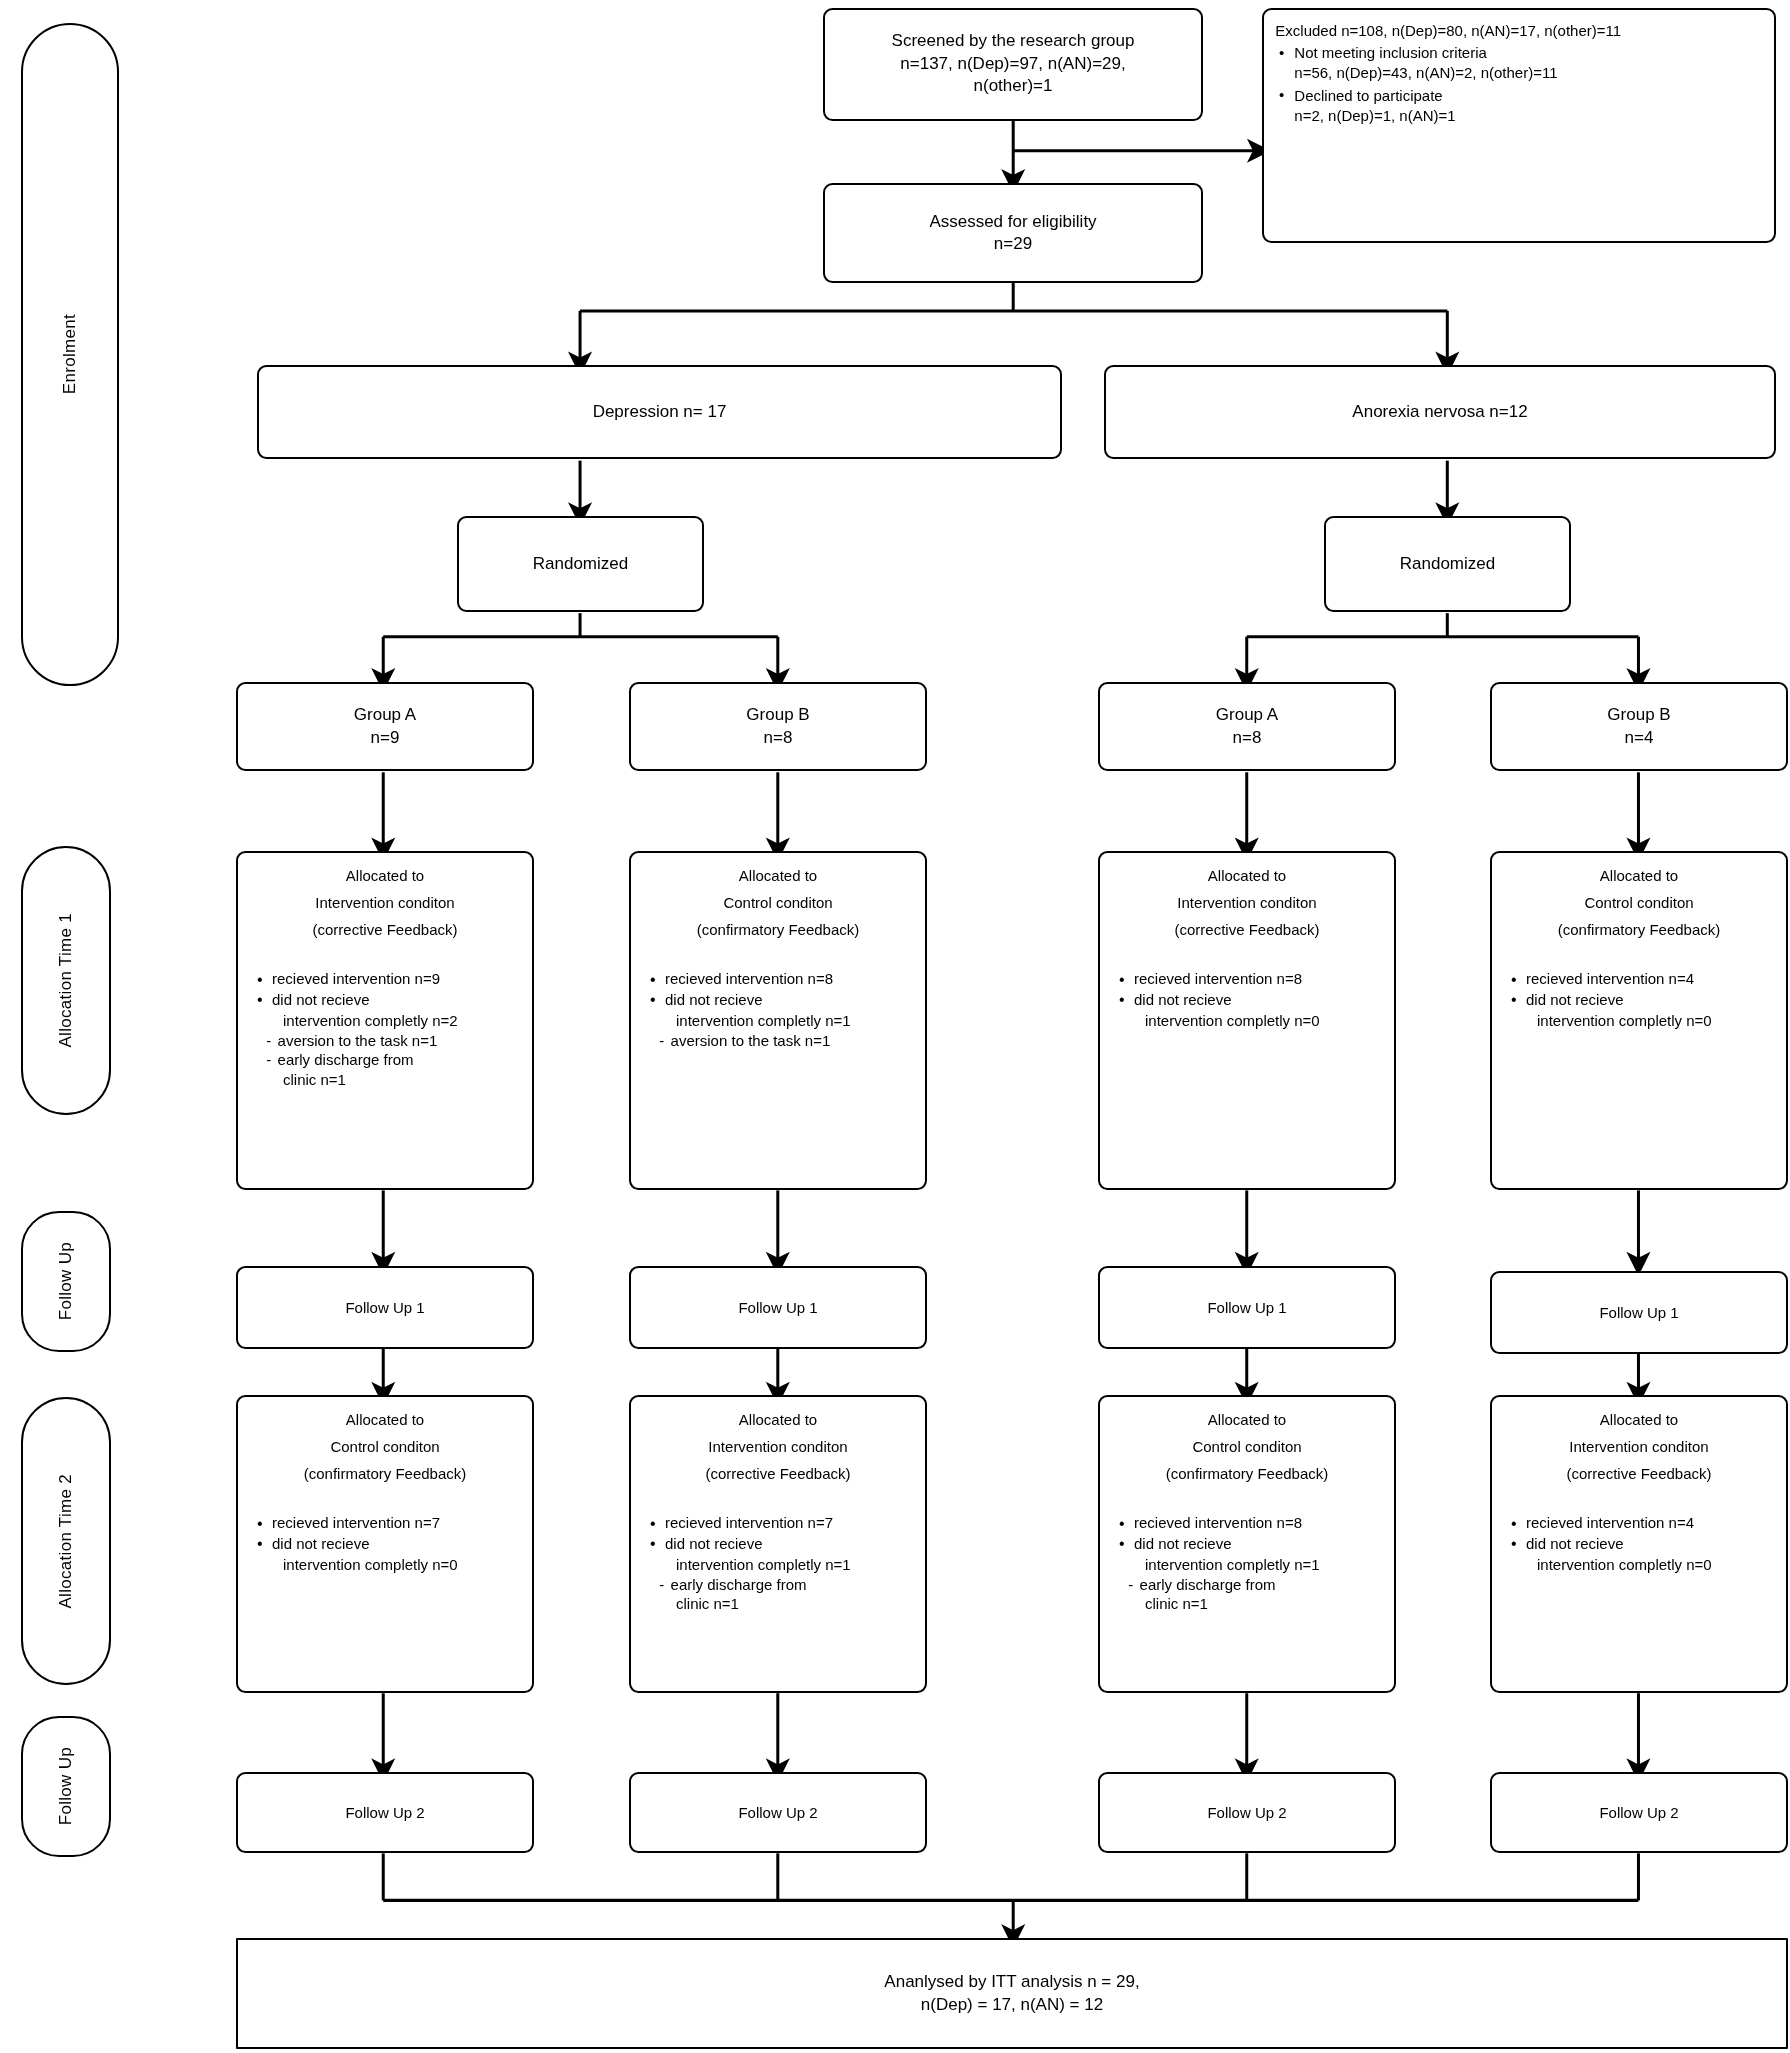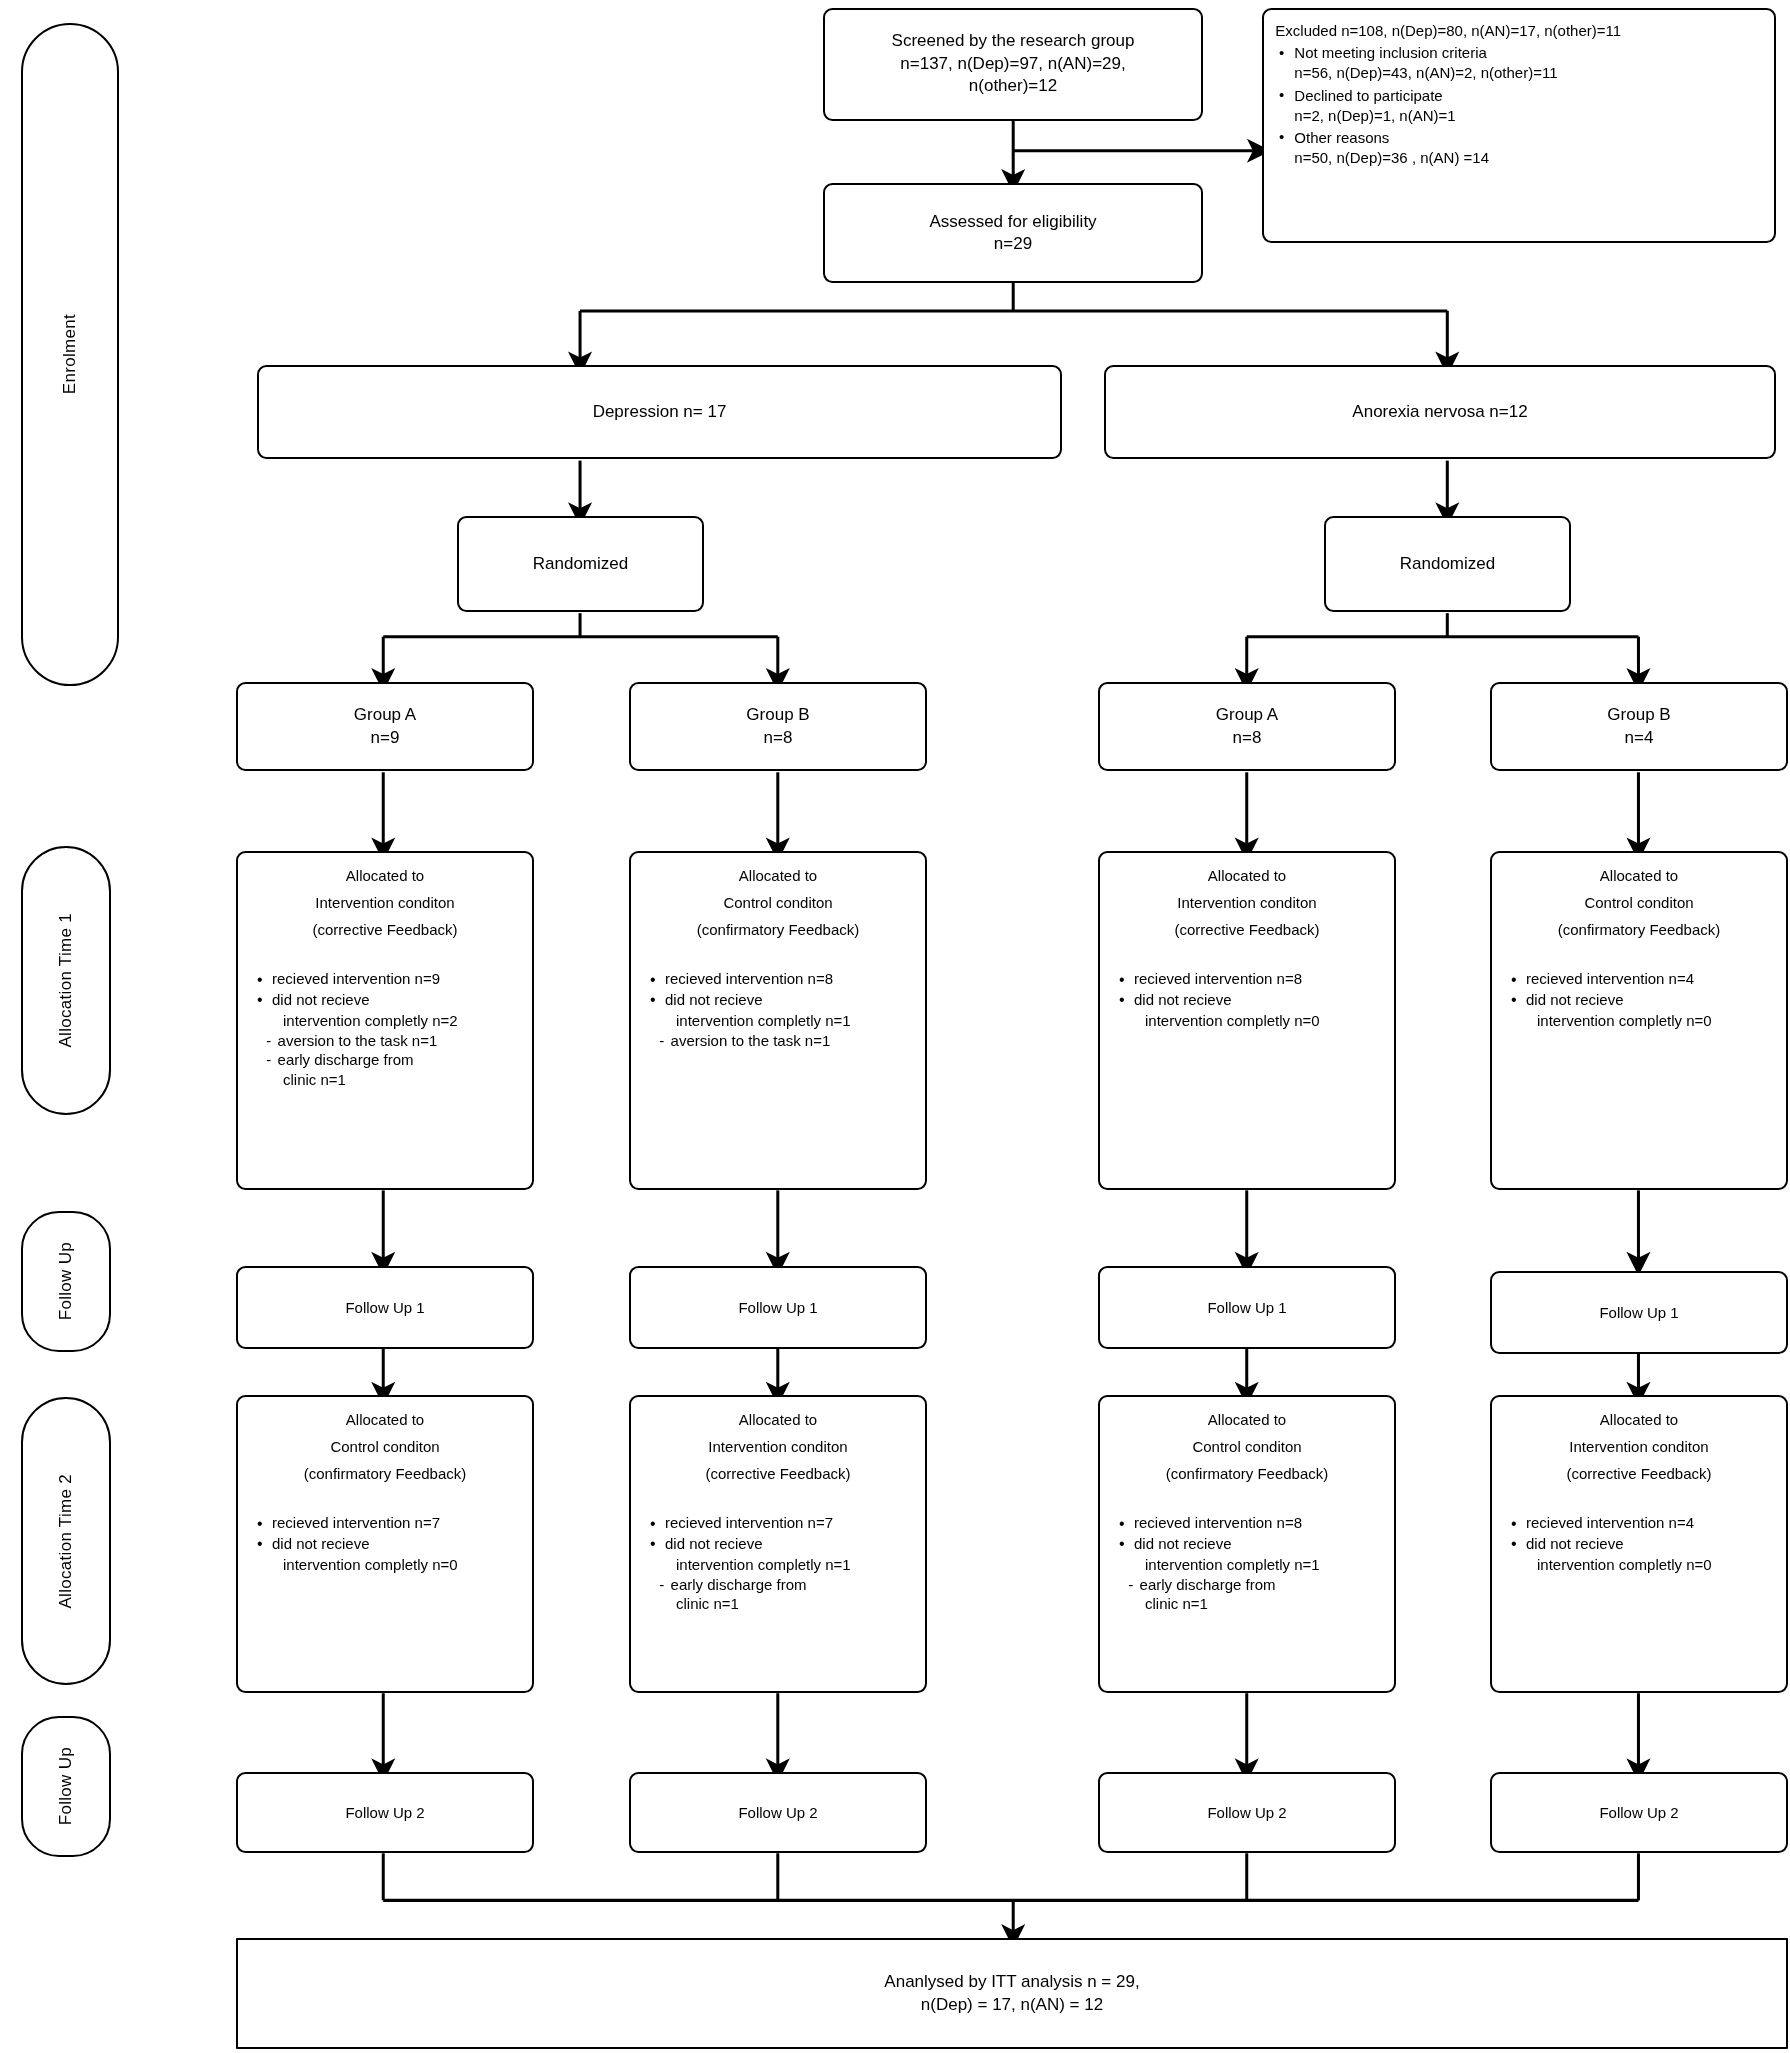--- a/index.html
+++ b/index.html
@@ -170,38 +170,34 @@
     <span>Allocation Time 2</span>
   </div>
 
   <div class="lbl-oval fs18" style="left:21px;top:1716px;width:90px;height:141px;border-radius:38px;">
     <span>Follow Up</span>
   </div>
 
   <div class="box center fs18" style="left:823px;top:7.5px;width:380px;height:113px;">
     <div class="hd">Screened by the research group</div>
     <div class="hd">n=137, n(Dep)=97, n(AN)=29,</div>
-    <div class="hd">n(other)=12</div>
+    <div class="hd">n(other)=1</div>
   </div>
 
   <div class="box fs17" style="left:1262px;top:7.5px;width:514px;height:235px;align-items:flex-start;justify-content:flex-start;padding:11.3px 9.4px 9.4px 11.3px;">
     <div class="excl-list">
       <div class="excl-head">Excluded n=108, n(Dep)=80, n(AN)=17, n(other)=11</div>
       <div class="excl-item">
         <div>Not meeting inclusion criteria</div>
         <div>n=56, n(Dep)=43, n(AN)=2, n(other)=11</div>
       </div>
       <div class="excl-item">
         <div>Declined to participate</div>
         <div>n=2, n(Dep)=1, n(AN)=1</div>
       </div>
-      <div class="excl-item">
-        <div>Other reasons</div>
-        <div>n=50, n(Dep)=36 , n(AN) =14</div>
-      </div>
     </div>
   </div>
 
   <div class="box center fs18" style="left:823px;top:183px;width:380px;height:100px;">
     <div class="hd">Assessed for eligibility</div>
     <div class="hd">n=29</div>
   </div>
 
   <div class="box center fs18" style="left:237px;top:365px;width:805px;height:94px;margin-left:20px;">
     <div class="hd">Depression n= 17</div>

